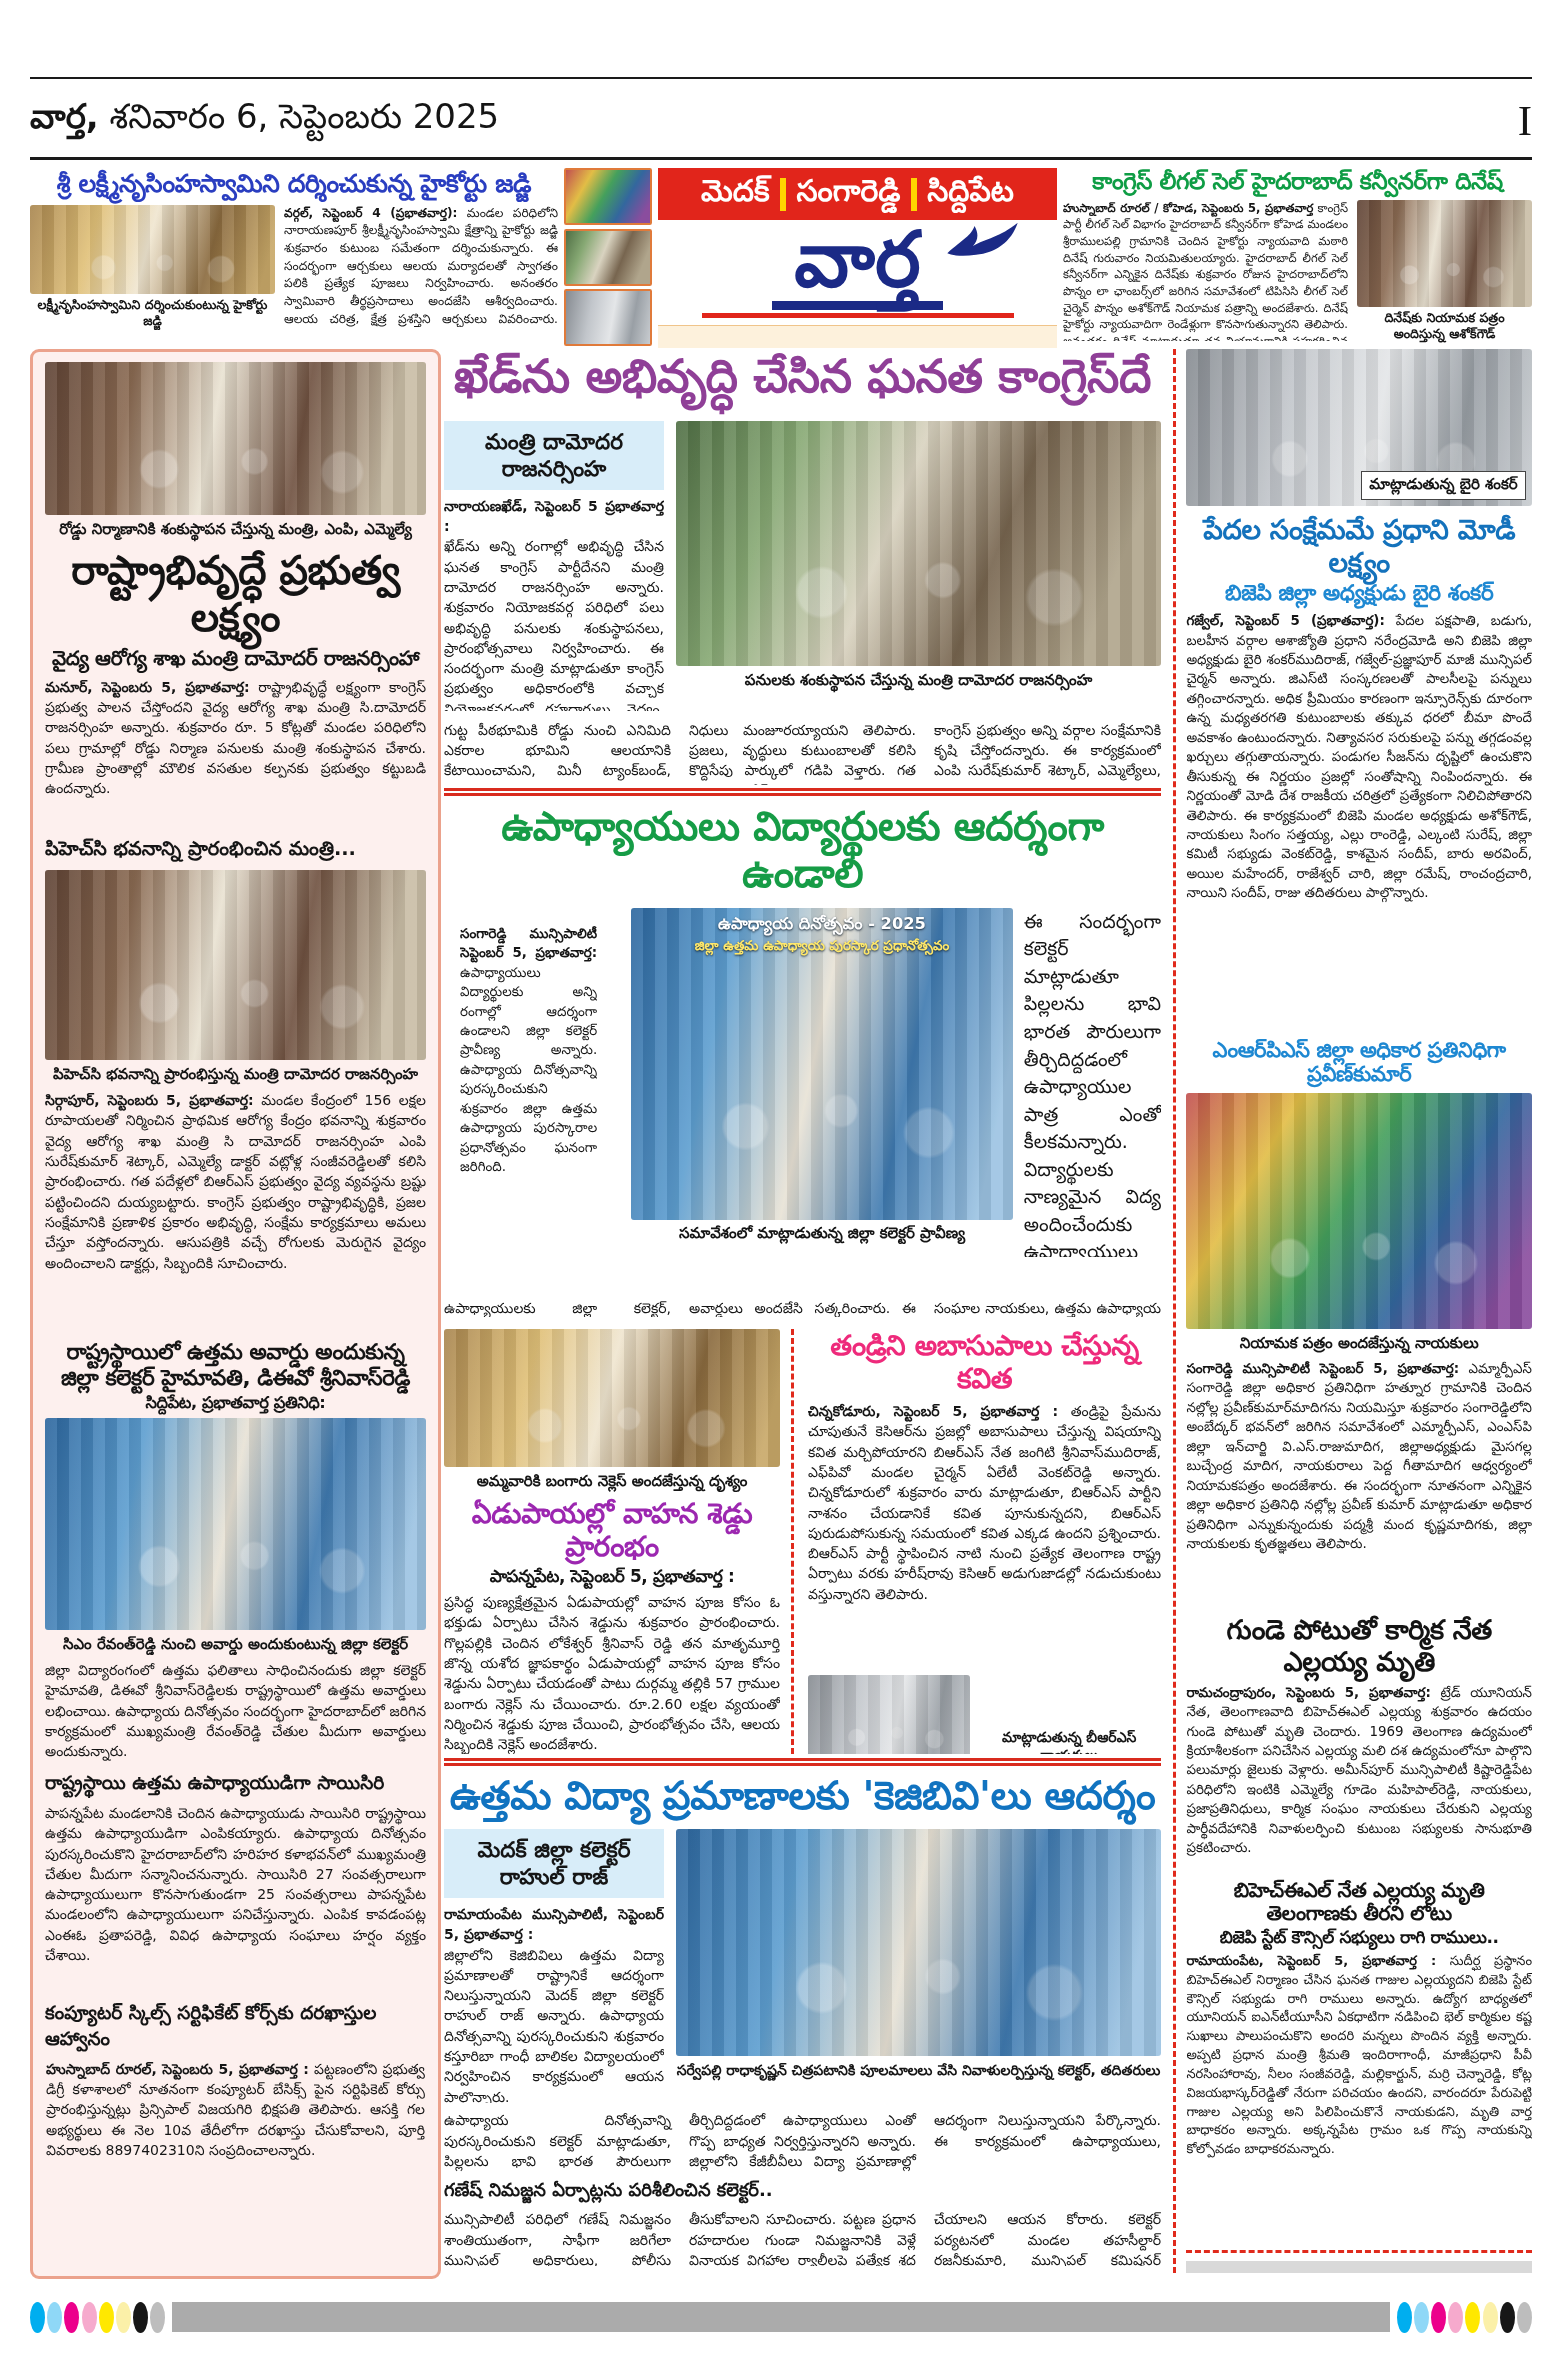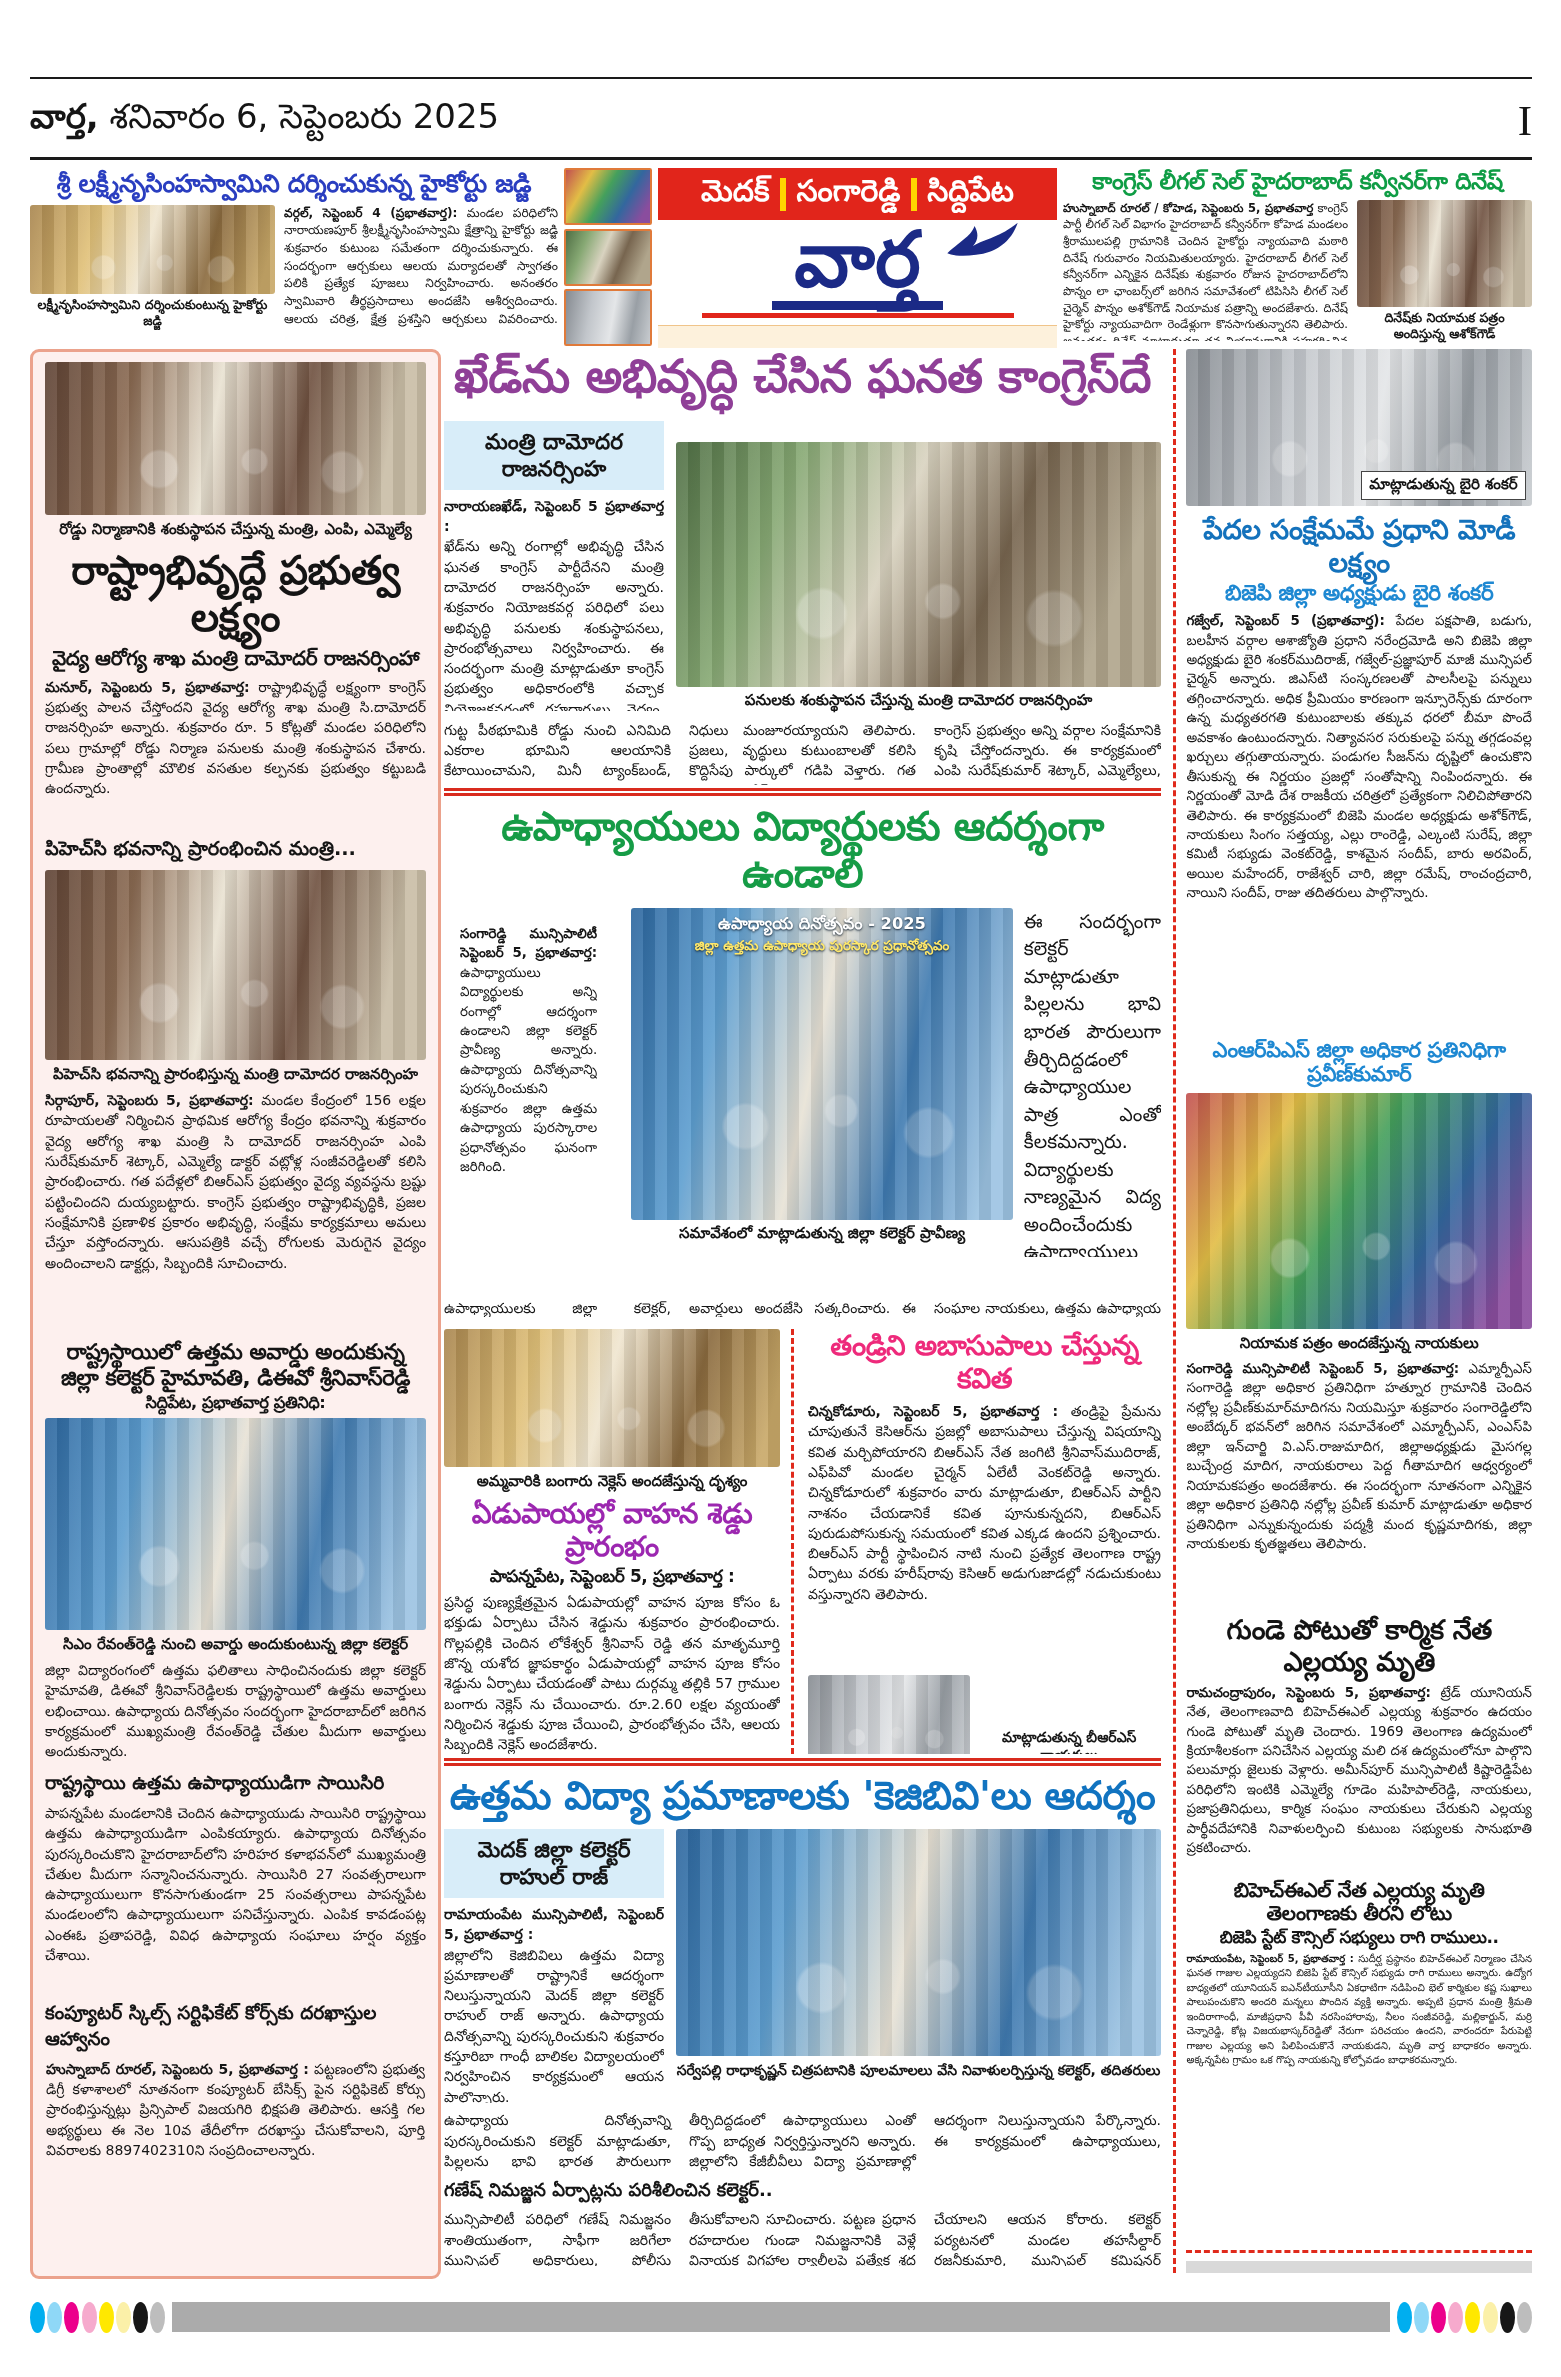--- a/index.html
+++ b/index.html
@@ -128,21 +128,21 @@
       <div style="font-weight:bold;font-size:18.6px;margin:0 0 4.5px;">కంప్యూటర్ స్కిల్స్ సర్టిఫికేట్ కోర్స్‌కు దరఖాస్తుల ఆహ్వానం</div>
       <p class="body" style="margin:1px;height:141px;">
         <b class="dl">హుస్నాబాద్ రూరల్, సెప్టెంబరు 5, ప్రభాతవార్త :</b>
         <span>పట్టణంలోని ప్రభుత్వ డిగ్రీ కళాశాలలో నూతనంగా కంప్యూటర్ బేసిక్స్ పైన సర్టిఫికెట్ కోర్సు ప్రారంభిస్తున్నట్లు ప్రిన్సిపాల్ విజయగిరి భిక్షపతి తెలిపారు. ఆసక్తి గల అభ్యర్థులు ఈ నెల 10వ తేదీలోగా దరఖాస్తు చేసుకోవాలని, పూర్తి వివరాలకు 8897402310ని సంప్రదించాలన్నారు.</span>
       </p>
     </div>
   </aside>
 
   <section class="abs" style="left:444px;top:349px;width:717px;height:436px;overflow:hidden;">
     <h1 class="hl" style="margin:0 0 18px;font-size:46px;color:#8f3f97;">ఖేడ్‌ను అభివృద్ధి చేసిన ఘనత కాంగ్రెస్‌దే</h1>
-    <div style="display:flex;gap:12px;align-items:flex-end;">
+    <div style="display:flex;gap:12px;">
       <div style="width:220px;">
         <div class="kicker">మంత్రి దామోదర రాజనర్సింహ</div>
         <p class="body" style="margin:6px 0 0;height:215px;">
           <b class="dl">నారాయణఖేడ్, సెప్టెంబర్ 5 ప్రభాతవార్త :</b><br>
           <span>ఖేడ్‌ను అన్ని రంగాల్లో అభివృద్ధి చేసిన ఘనత కాంగ్రెస్ పార్టీదేనని మంత్రి దామోదర రాజనర్సింహ అన్నారు. శుక్రవారం నియోజకవర్గ పరిధిలో పలు అభివృద్ధి పనులకు శంకుస్థాపనలు, ప్రారంభోత్సవాలు నిర్వహించారు. ఈ సందర్భంగా మంత్రి మాట్లాడుతూ కాంగ్రెస్ ప్రభుత్వం అధికారంలోకి వచ్చాక నియోజకవర్గంలో రహదారులు, వైద్యం, విద్యా రంగాల్లో పెద్ద ఎత్తున నిధులు మంజూరు చేసిందన్నారు.</span>
         </p>
       </div>
       <div style="flex:1;">
         <div class="photo ph-green" style="height:245px;"></div>
         <div class="cap" style="margin-top:4.5px;">పనులకు శంకుస్థాపన చేస్తున్న మంత్రి దామోదర రాజనర్సింహ</div>
@@ -240,21 +240,21 @@
     <section>
       <h2 class="hl" style="margin:0 0 4.5px;font-size:27px;color:#141414;">గుండె పోటుతో కార్మిక నేత ఎల్లయ్య మృతి</h2>
       <p class="body" style="margin:0 0 9px;font-size:13.4px;height:187px;">
         <b class="dl">రామచంద్రాపురం, సెప్టెంబరు 5, ప్రభాతవార్త:</b>
         <span>ట్రేడ్ యూనియన్ నేత, తెలంగాణవాది బిహెచ్ఈఎల్ ఎల్లయ్య శుక్రవారం ఉదయం గుండె పోటుతో మృతి చెందారు. 1969 తెలంగాణ ఉద్యమంలో క్రియాశీలకంగా పనిచేసిన ఎల్లయ్య మలి దశ ఉద్యమంలోనూ పాల్గొని పలుమార్లు జైలుకు వెళ్లారు. అమీన్‌పూర్ మున్సిపాలిటీ కిష్టారెడ్డిపేట పరిధిలోని ఇంటికి ఎమ్మెల్యే గూడెం మహిపాల్‌రెడ్డి, నాయకులు, ప్రజాప్రతినిధులు, కార్మిక సంఘం నాయకులు చేరుకుని ఎల్లయ్య పార్థీవదేహానికి నివాళులర్పించి కుటుంబ సభ్యులకు సానుభూతి ప్రకటించారు.</span>
       </p>
     </section>
     <section>
       <div class="hl" style="font-size:20px;">బిహెచ్ఈఎల్ నేత ఎల్లయ్య మృతి తెలంగాణకు తీరని లోటు</div>
       <div class="hl" style="font-size:17px;margin:1.5px 0 4.5px;">బిజెపి స్టేట్ కౌన్సిల్ సభ్యులు రాగి రాములు..</div>
-      <p class="body" style="margin:0 0 7.4px;font-size:10px;height:291px;">
+      <p class="body" style="margin:0 0 7.4px;font-size:13px;height:291px;">
         <b class="dl">రామాయంపేట, సెప్టెంబర్ 5, ప్రభాతవార్త :</b>
         <span>సుదీర్ఘ ప్రస్థానం బిహెచ్ఈఎల్ నిర్మాణం చేసిన ఘనత గాజుల ఎల్లయ్యదని బిజెపి స్టేట్ కౌన్సిల్ సభ్యుడు రాగి రాములు అన్నారు. ఉద్యోగ బాధ్యతలో యూనియన్ ఐఎన్‌టీయూసీని ఏకధాటిగా నడిపించి భెల్ కార్మికుల కష్ట సుఖాలు పాలుపంచుకొని అందరి మన్నలు పొందిన వ్యక్తి అన్నారు. అప్పటి ప్రధాన మంత్రి శ్రీమతి ఇందిరాగాంధీ, మాజీప్రధాని పీవీ నరసింహారావు, నీలం సంజీవరెడ్డి, మల్లికార్జున్, మర్రి చెన్నారెడ్డి, కోట్ల విజయభాస్కర్‌రెడ్డితో నేరుగా పరిచయం ఉందని, వారందరూ పేరుపెట్టి గాజుల ఎల్లయ్య అని పిలిపించుకొనే నాయకుడని, మృతి వార్త బాధాకరం అన్నారు. అక్కన్నపేట గ్రామం ఒక గొప్ప నాయకున్ని కోల్పోవడం బాధాకరమన్నారు.</span>
       </p>
     </section>
     <div style="border-top:3px dashed #e02a1c;margin:4.5px 0 7.4px;"></div>
     <section class="graybox">
       <h2 class="hl" style="margin:0;font-size:23px;">భార్య. పిల్లలు వేధిస్తున్నారు... న్యాయం చేయండి</h2>
 
     </section>
   </aside>

